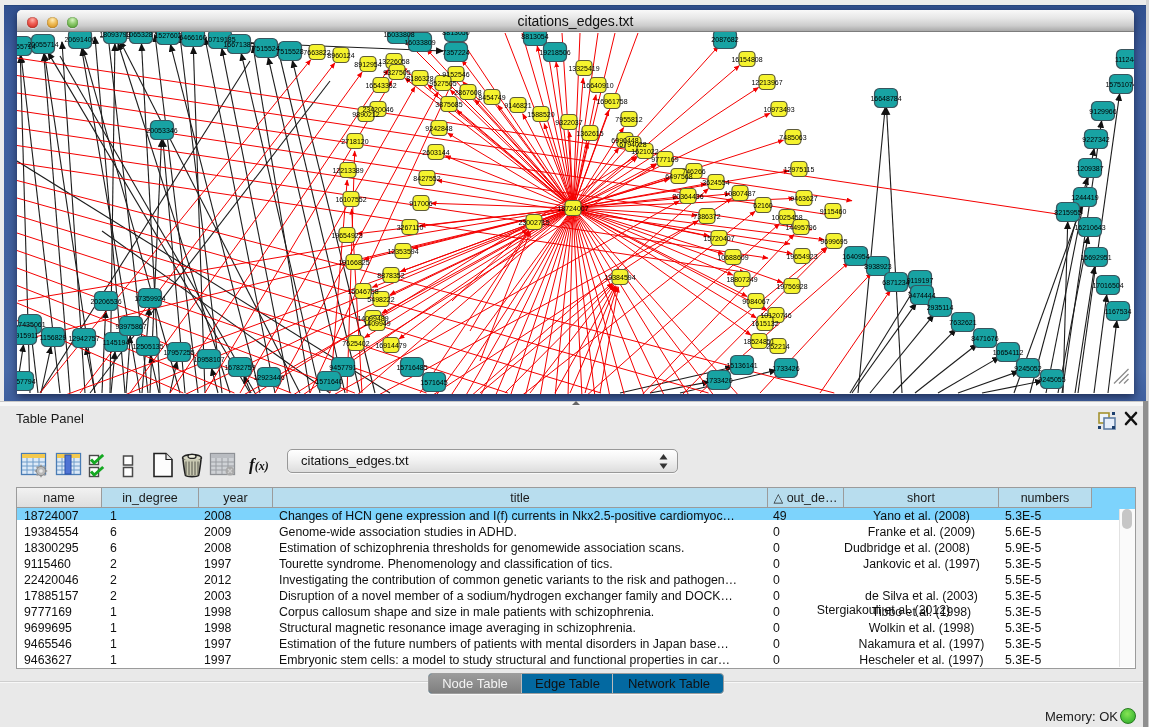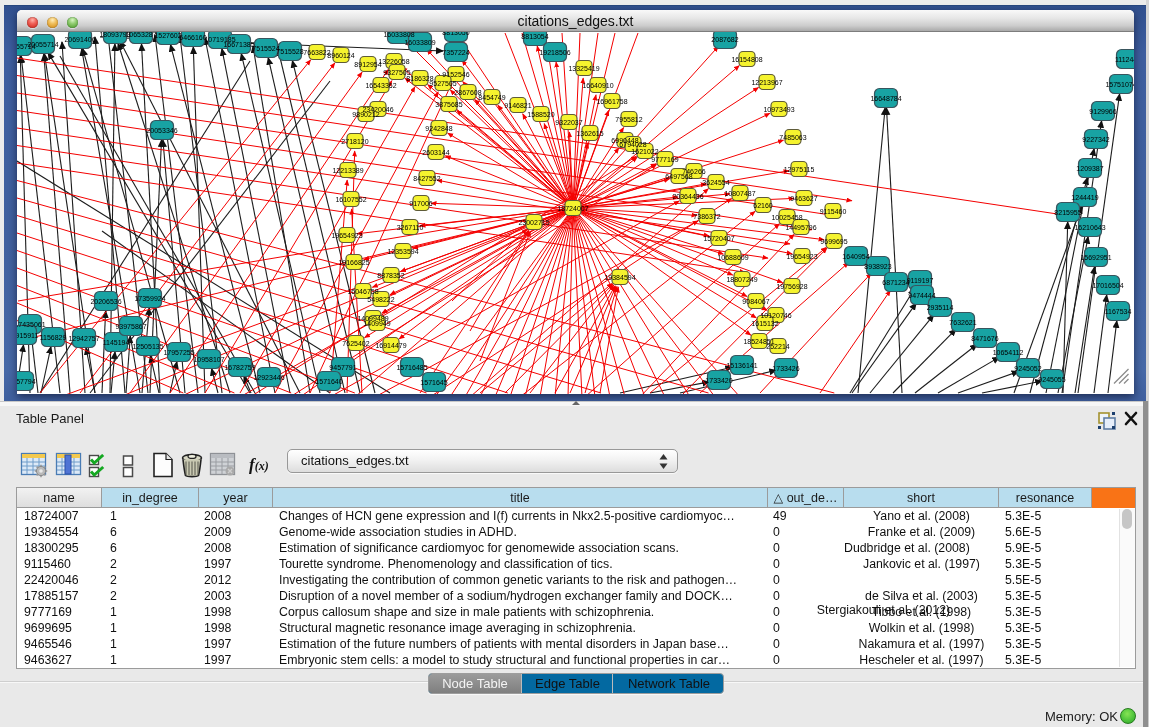--- a/index.html
+++ b/index.html
@@ -12,21 +12,21 @@
 .wtitle{position:absolute;left:0;top:0;width:100%;height:22px;line-height:22px;text-align:center;font-size:14px;color:#101010;}
 .canvas{position:absolute;left:0;top:22px;width:1117px;height:362px;background:#fff;overflow:hidden;}
 .tpanel{position:absolute;left:0;top:401px;width:1149px;height:326px;background:#e9e9e9;border-top:1px solid #c8c8c8;}
 .tpanel .strip{position:absolute;left:0;top:0;width:100%;height:4px;background:#f6f6f6;}
 .tptitle{position:absolute;left:16px;top:9px;font-size:13px;color:#1b1b1b;}
 .splitter{position:absolute;left:571px;top:-1px;width:10px;height:5px;}
 .tbicon{position:absolute;top:50px;}
 .combo{position:absolute;left:287px;top:47px;width:391px;height:24px;border:1px solid #989898;border-radius:5px;background:linear-gradient(180deg,#ffffff 0%,#f2f2f2 45%,#dddddd 100%);box-sizing:border-box;box-shadow:0 1px 1px rgba(255,255,255,.8);}
 .combo .ctext{position:absolute;left:13px;top:0;height:22px;line-height:22px;font-size:13px;color:#111;}
 .tablewrap{position:absolute;left:16px;top:85px;width:1120px;height:182px;background:#fff;border:1px solid #9b9b9b;box-sizing:border-box;}
-.thead{position:absolute;left:0;top:0;width:1118px;height:20px;background:#f97316;}
+.thead{position:absolute;left:0;top:0;width:1118px;height:32px;background:#7dd3fc;}
 .th{position:absolute;top:0;height:19px;line-height:20px;text-align:center;font-size:12.5px;color:#1a1a1a;border-right:1px solid #9b9b9b;border-bottom:1px solid #9b9b9b;}
 .thb{background:#b8ddee;}
 .thg{background:linear-gradient(180deg,#f2f2f2,#dedede);}
 .tbody{position:absolute;left:0;top:20px;width:1118px;height:160px;overflow:hidden;}
 .tr{position:absolute;left:0;width:1118px;height:16px;}
 .td{position:absolute;top:0;height:16px;line-height:16px;font-size:12.3px;color:#101010;white-space:nowrap;overflow:hidden;box-sizing:border-box;}
 .vscroll{position:absolute;left:1102px;top:21px;width:15px;height:158px;background:#fafafa;border-left:1px solid #e2e2e2;}
 .vthumb{position:absolute;left:2px;top:0px;width:10px;height:20px;background:#c6c6c6;border-radius:5px;}
 .tabline{position:absolute;left:0;top:279px;width:1149px;height:1px;background:#cfcfcf;border-bottom:1px solid #f8f8f8;}
 .segment{position:absolute;left:428px;top:271px;width:296px;height:21px;border:1px solid #9d9d9d;border-radius:4px;background:#0369a1;box-sizing:border-box;overflow:hidden;box-shadow:0 1px 1px rgba(255,255,255,.7);}
@@ -650,21 +650,21 @@
       </svg>
   </div>
   <div class="tablewrap">
     <div class="thead">
         <div class="th thg" style="left:0px;width:84px">name</div>
         <div class="th thb" style="left:85px;width:96px">in_degree</div>
         <div class="th thb" style="left:182px;width:73px">year</div>
         <div class="th thb" style="left:256px;width:494px">title</div>
         <div class="th thb" style="left:751px;width:75px">△ out_de…</div>
         <div class="th thb" style="left:827px;width:154px">short</div>
-        <div class="th thb" style="left:982px;width:92px">resonance</div>
+        <div class="th thb" style="left:982px;width:92px">numbers</div>
       </div>
     <div class="tbody">
 <div class="tr" style="top:0px">
           <div class="td" style="left:0px;width:85px;padding-left:7px;">18724007</div>
           <div class="td" style="left:85px;width:97px;padding-left:8px;">1</div>
           <div class="td" style="left:182px;width:74px;padding-left:5px;">2008</div>
           <div class="td" style="left:256px;width:495px;padding-left:6px;">Changes of HCN gene expression and I(f) currents in Nkx2.5‑positive cardiomyoc…</div>
           <div class="td" style="left:751px;width:76px;padding-left:5px;">49</div>
           <div class="td" style="left:827px;width:155px;text-align:center;">Yano et al. (2008)</div>
           <div class="td" style="left:982px;width:93px;padding-left:6px;">5.3E‑5</div>
@@ -675,21 +675,21 @@
           <div class="td" style="left:182px;width:74px;padding-left:5px;">2009</div>
           <div class="td" style="left:256px;width:495px;padding-left:6px;">Genome‑wide association studies in ADHD.</div>
           <div class="td" style="left:751px;width:76px;padding-left:5px;">0</div>
           <div class="td" style="left:827px;width:155px;text-align:center;">Franke et al. (2009)</div>
           <div class="td" style="left:982px;width:93px;padding-left:6px;">5.6E‑5</div>
         </div>
 <div class="tr" style="top:32px">
           <div class="td" style="left:0px;width:85px;padding-left:7px;">18300295</div>
           <div class="td" style="left:85px;width:97px;padding-left:8px;">6</div>
           <div class="td" style="left:182px;width:74px;padding-left:5px;">2008</div>
-          <div class="td" style="left:256px;width:495px;padding-left:6px;">Estimation of significance cardiomyoc for genomewide association scans.</div>
+          <div class="td" style="left:256px;width:495px;padding-left:6px;">Estimation of schizophrenia thresholds for genomewide association scans.</div>
           <div class="td" style="left:751px;width:76px;padding-left:5px;">0</div>
           <div class="td" style="left:827px;width:155px;">Dudbridge et al. (2008)</div>
           <div class="td" style="left:982px;width:93px;padding-left:6px;">5.9E‑5</div>
         </div>
 <div class="tr" style="top:48px">
           <div class="td" style="left:0px;width:85px;padding-left:7px;">9115460</div>
           <div class="td" style="left:85px;width:97px;padding-left:8px;">2</div>
           <div class="td" style="left:182px;width:74px;padding-left:5px;">1997</div>
           <div class="td" style="left:256px;width:495px;padding-left:6px;">Tourette syndrome. Phenomenology and classification of tics.</div>
           <div class="td" style="left:751px;width:76px;padding-left:5px;">0</div>

